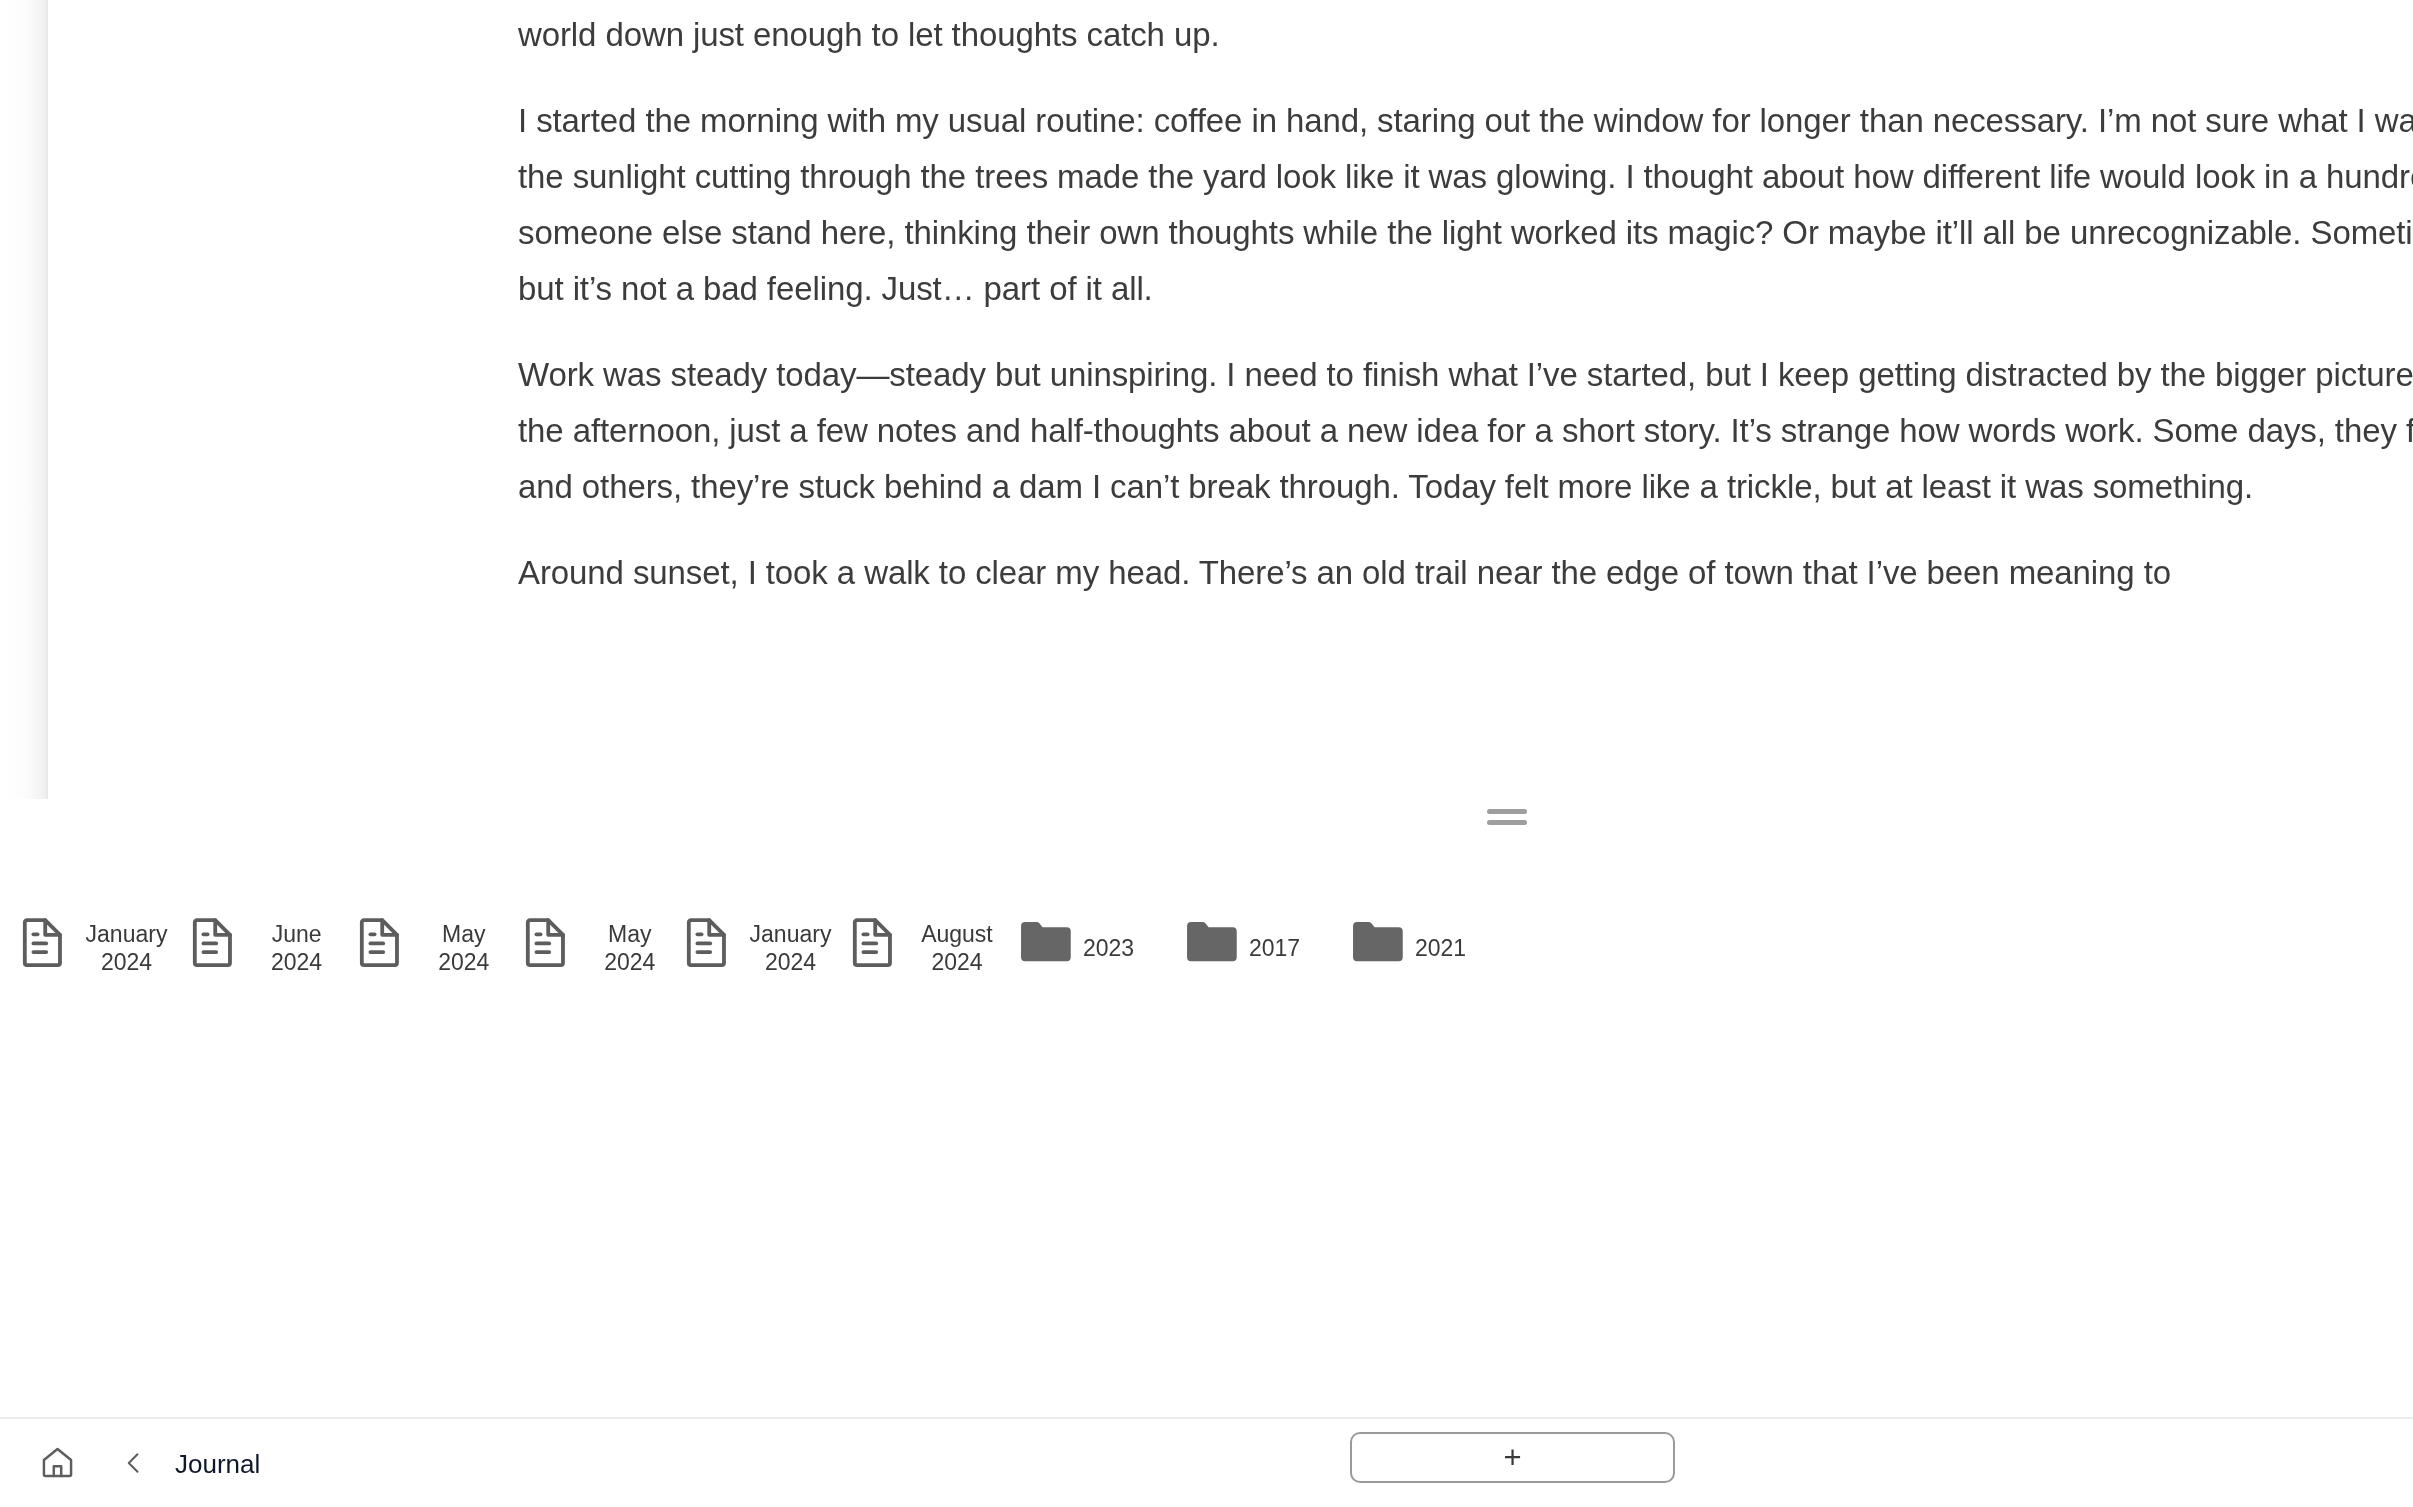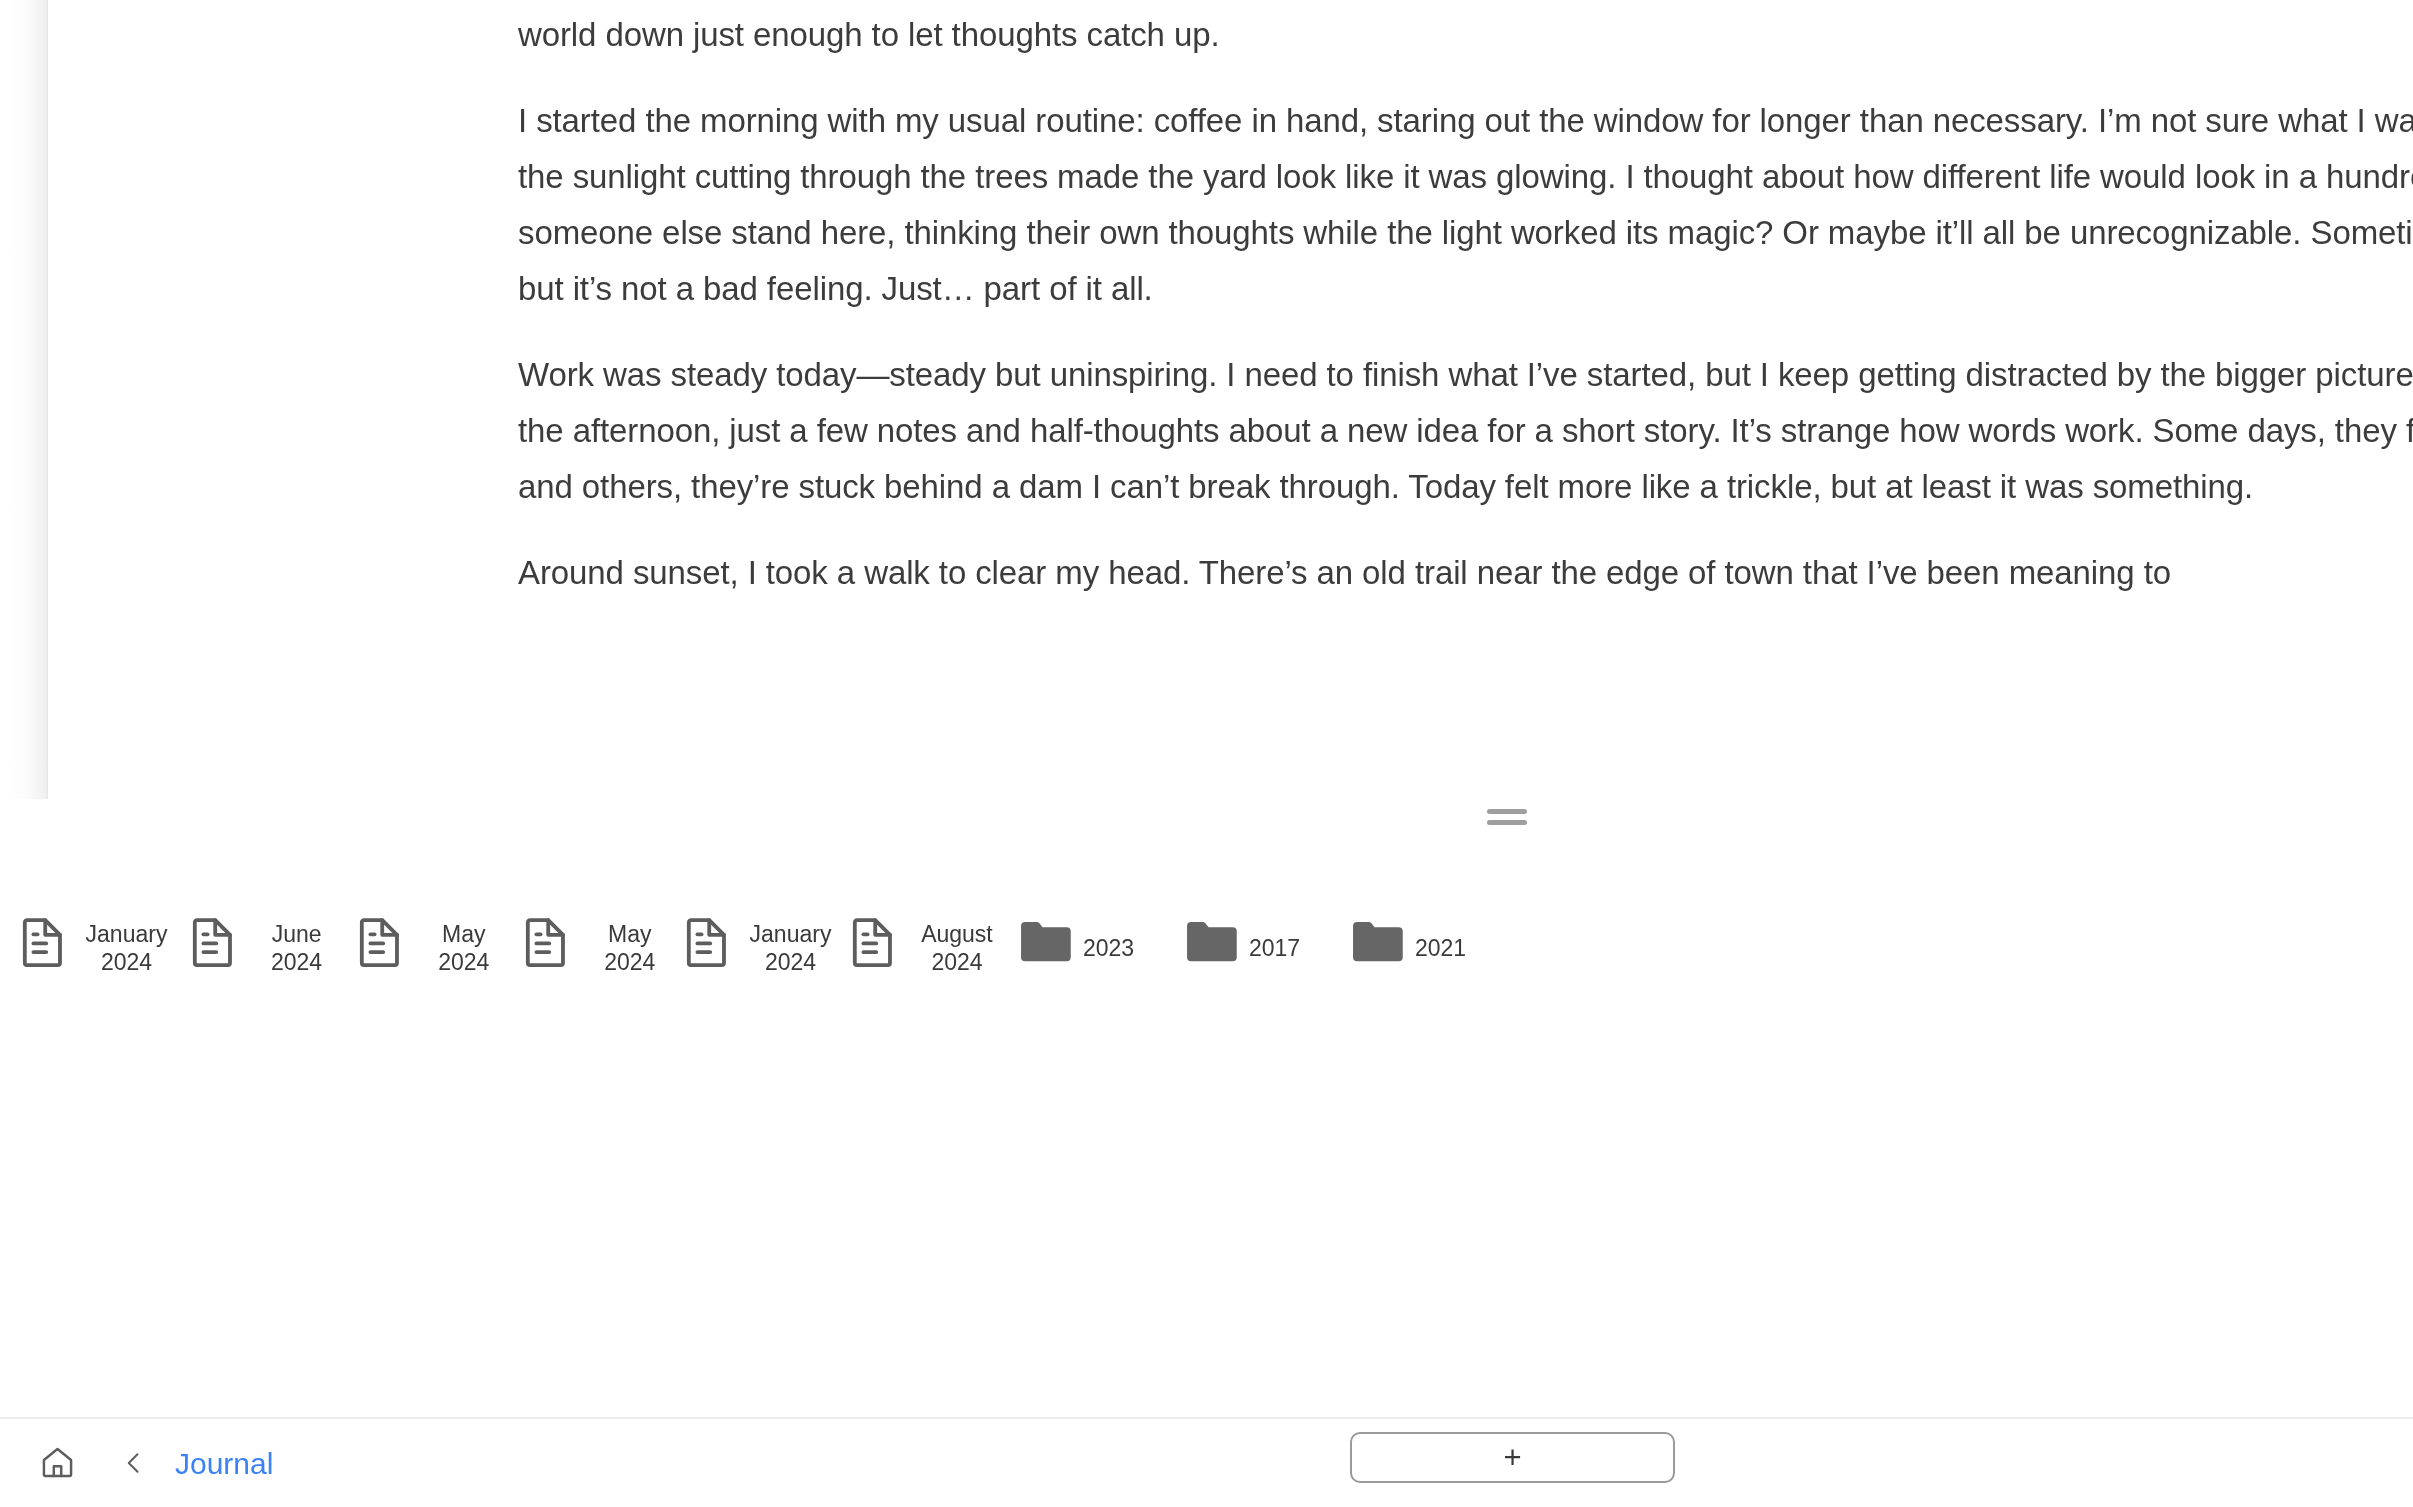--- a/index.html
+++ b/index.html
@@ -201,22 +201,22 @@
     display: flex;
     align-items: center;
     justify-content: center;
     cursor: pointer;
   }
 
   .nav-title {
     position: absolute;
     left: 175px;
     top: 27.5px;
-    color: #3b82f6;
-    font-size: 30px;
+    color: #0f172a;
+    font-size: 26px;
     line-height: 34px;
     white-space: nowrap;
   }
 
   .add-button {
     position: absolute;
     left: 1350px;
     top: 1432px;
     width: 325px;
     height: 51px;

